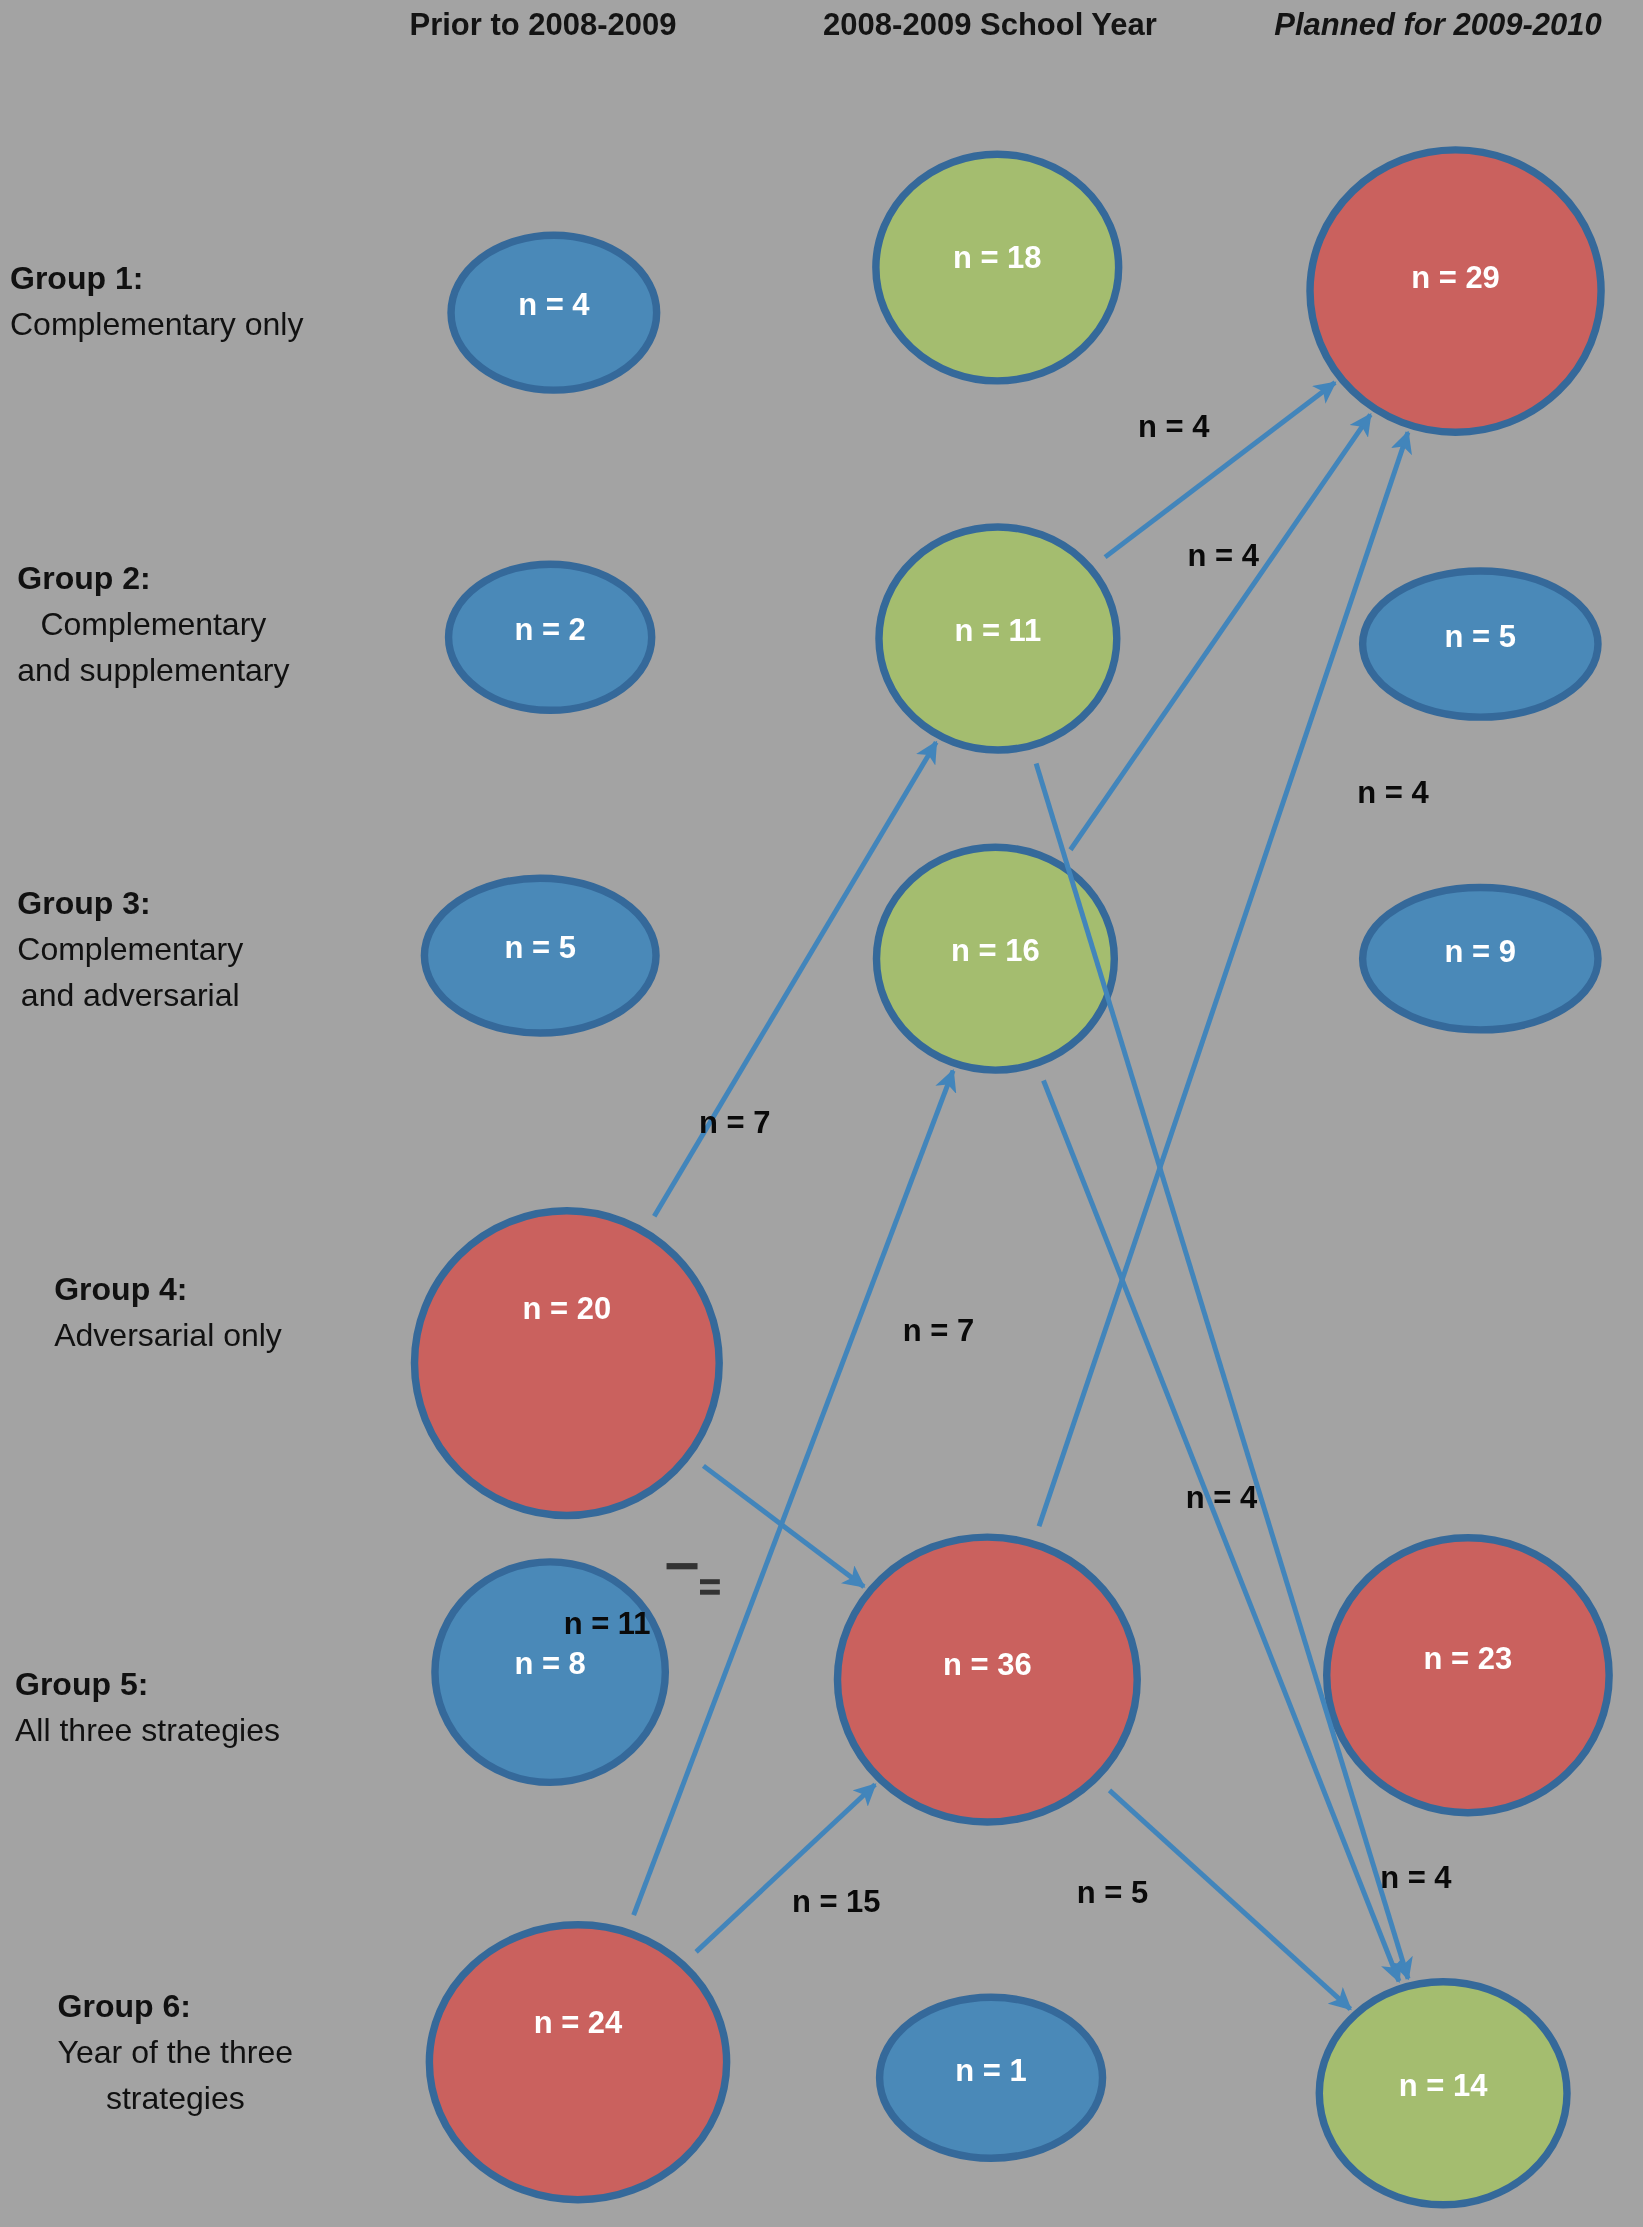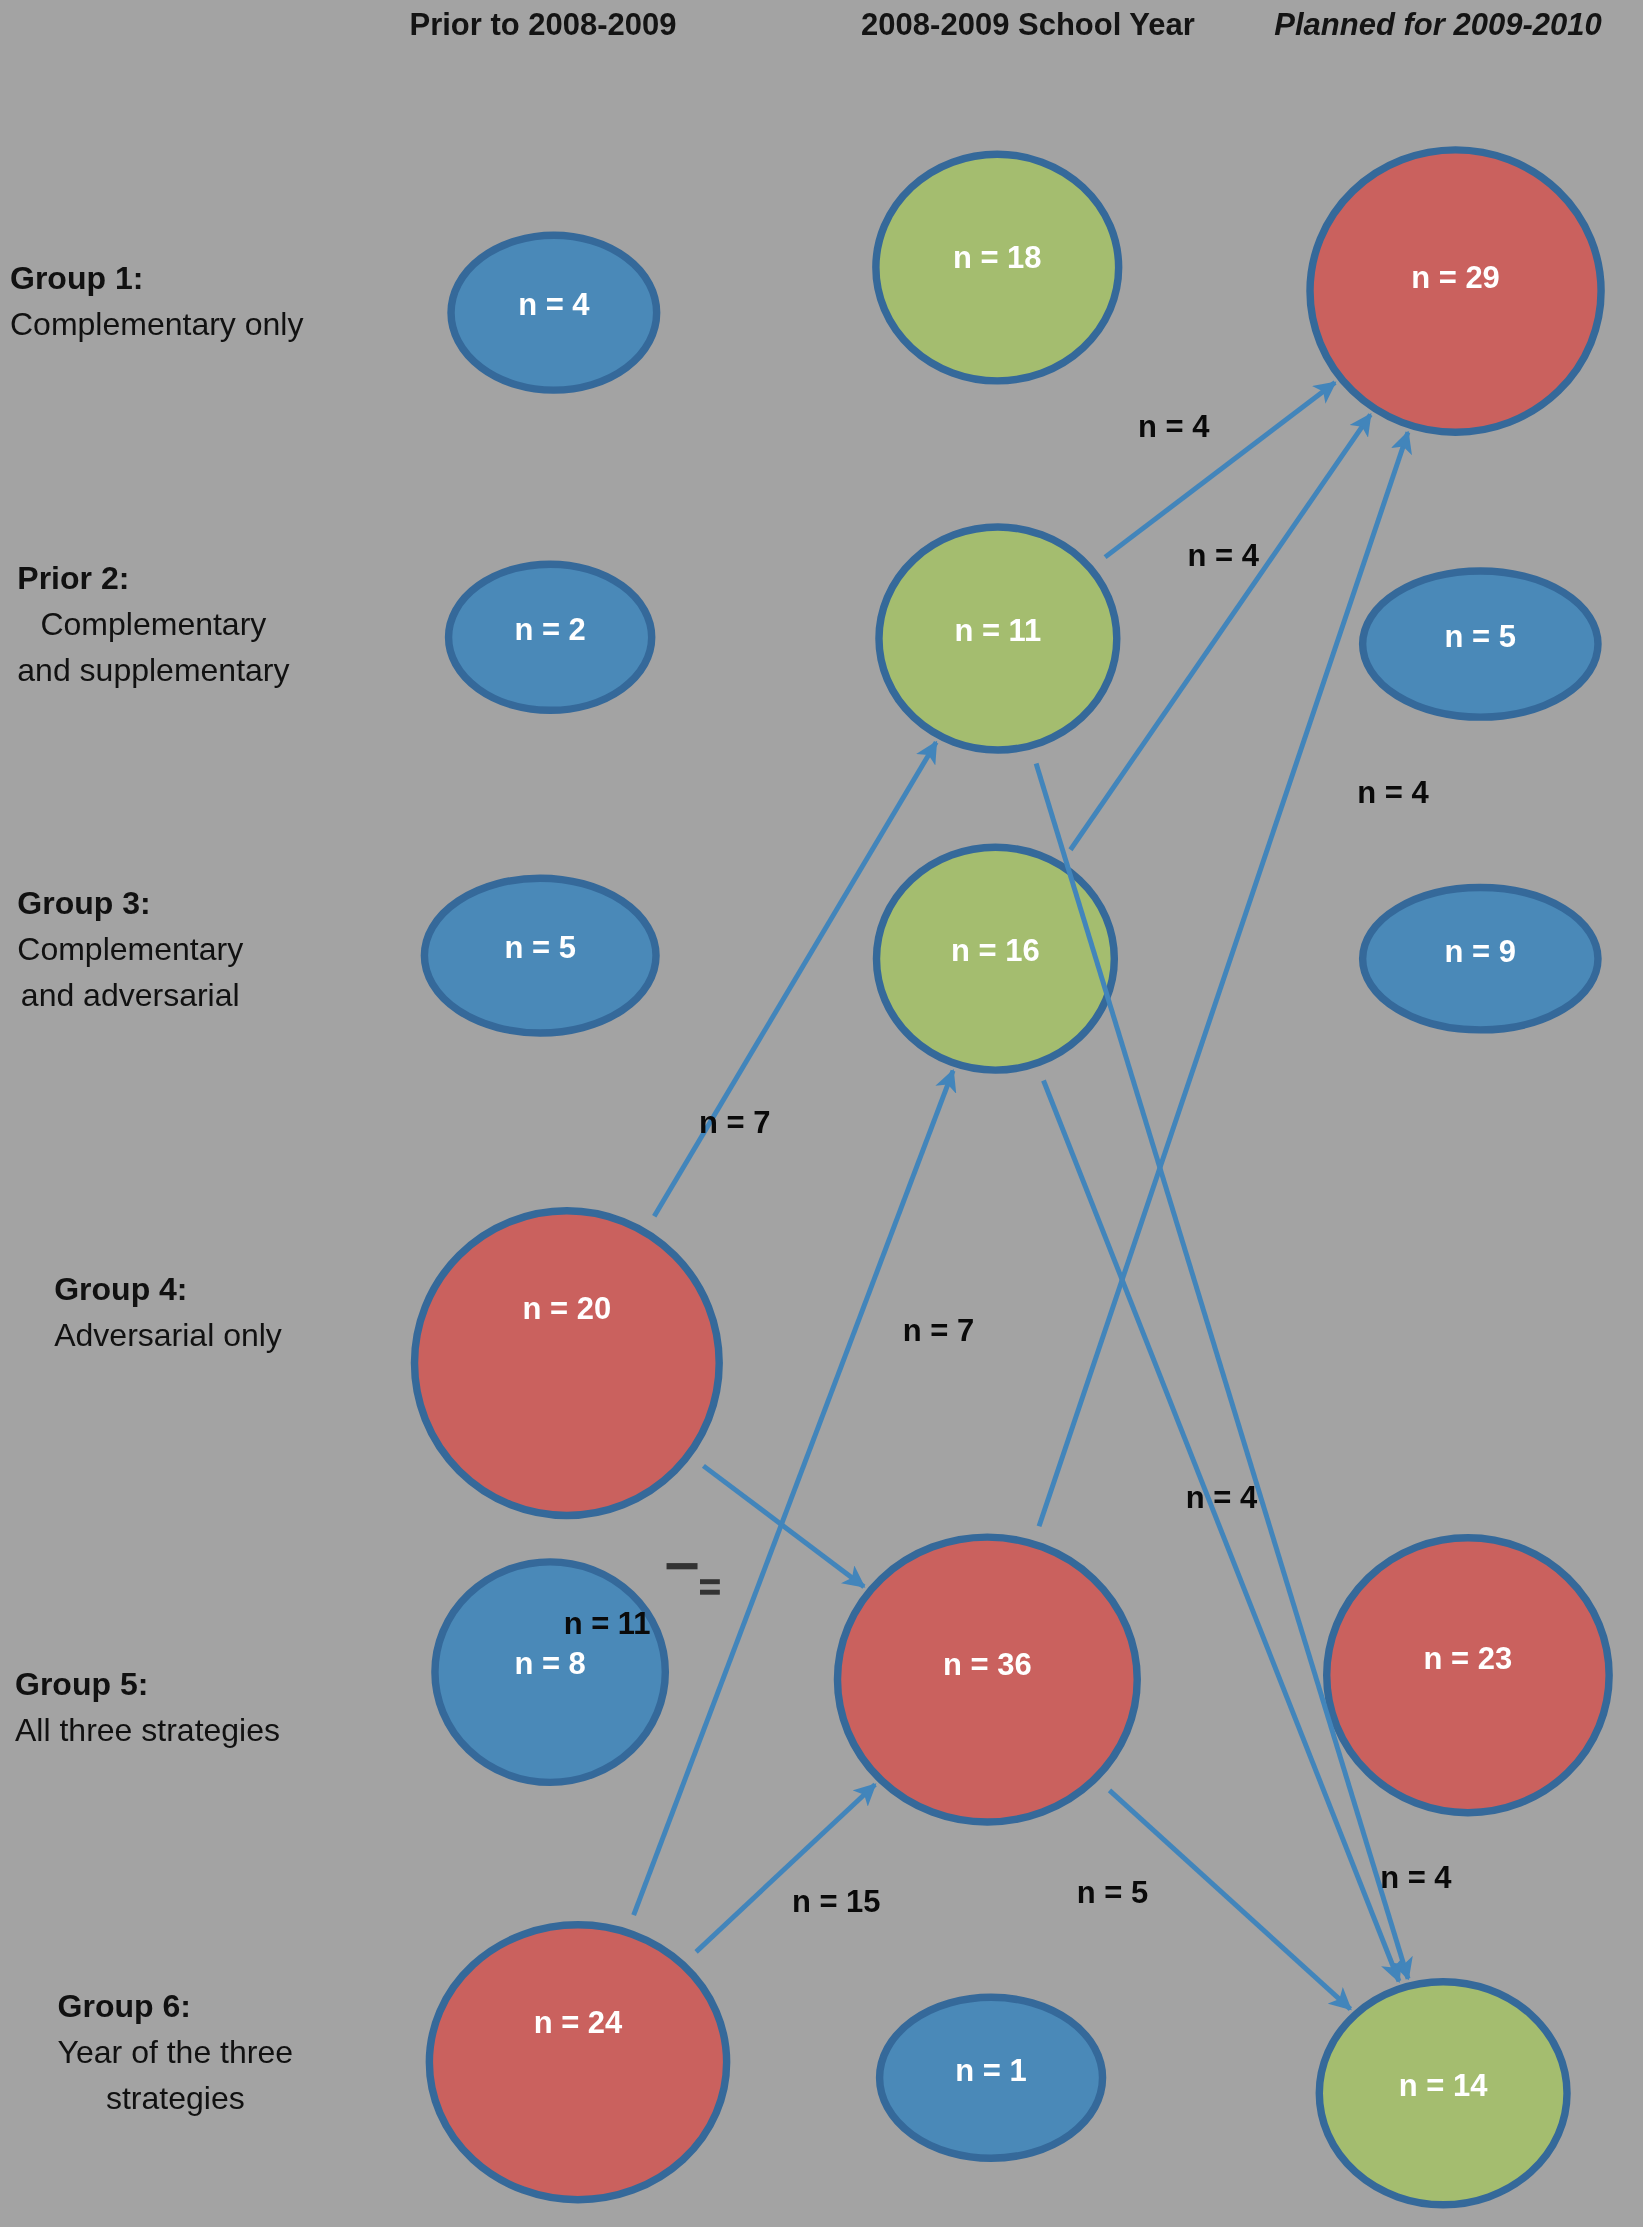--- a/index.html
+++ b/index.html
@@ -18,31 +18,31 @@
   .node-text{ font-size:50px; font-weight:700; }
   .edge-label{ font-size:50px; font-weight:600; }
 </style>
 </head>
 <body>
 
 <div class="page">
 
   <div>
     <div class="col-header" id="hdr-0" style="left: 543px;">Prior to 2008-2009</div>
-    <div class="col-header" id="hdr-1" style="left: 1028px;">2008-2009 School Year</div>
+    <div class="col-header" id="hdr-1" style="left: 990px;">2008-2009 School Year</div>
     <div class="col-header" id="hdr-2" style="left: 1438px; font-style: italic;">Planned for 2009-2010</div>
   </div>
 
   <div id="groups">
       <div class="group-label" style="left: 10px; top: 255px;">
         <div class="group-title">Group 1:</div>
         <div class="group-line">Complementary only</div>
       </div>
       <div class="group-label" style="left: 17.3px; top: 555px;">
-        <div class="group-title">Prior 2:</div>
+        <div class="group-title">Group 2:</div>
         <div class="group-line">Complementary</div>
         <div class="group-line">and supplementary</div>
       </div>
       <div class="group-label" style="left: 17.3px; top: 880px;">
         <div class="group-title">Group 3:</div>
         <div class="group-line">Complementary</div>
         <div class="group-line">and adversarial</div>
       </div>
       <div class="group-label" style="left: 6.2px; top: 1266px; margin-left: 48px;">
         <div class="group-title">Group 4:</div>

